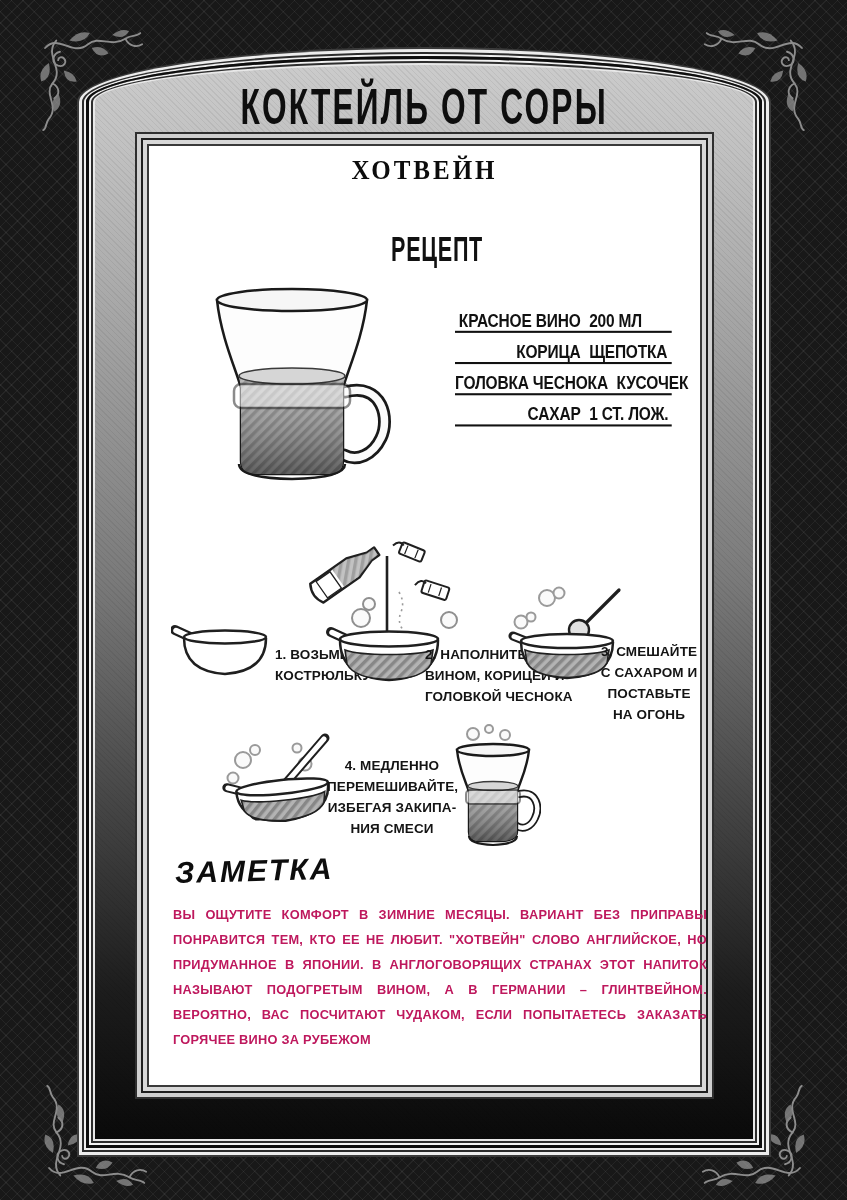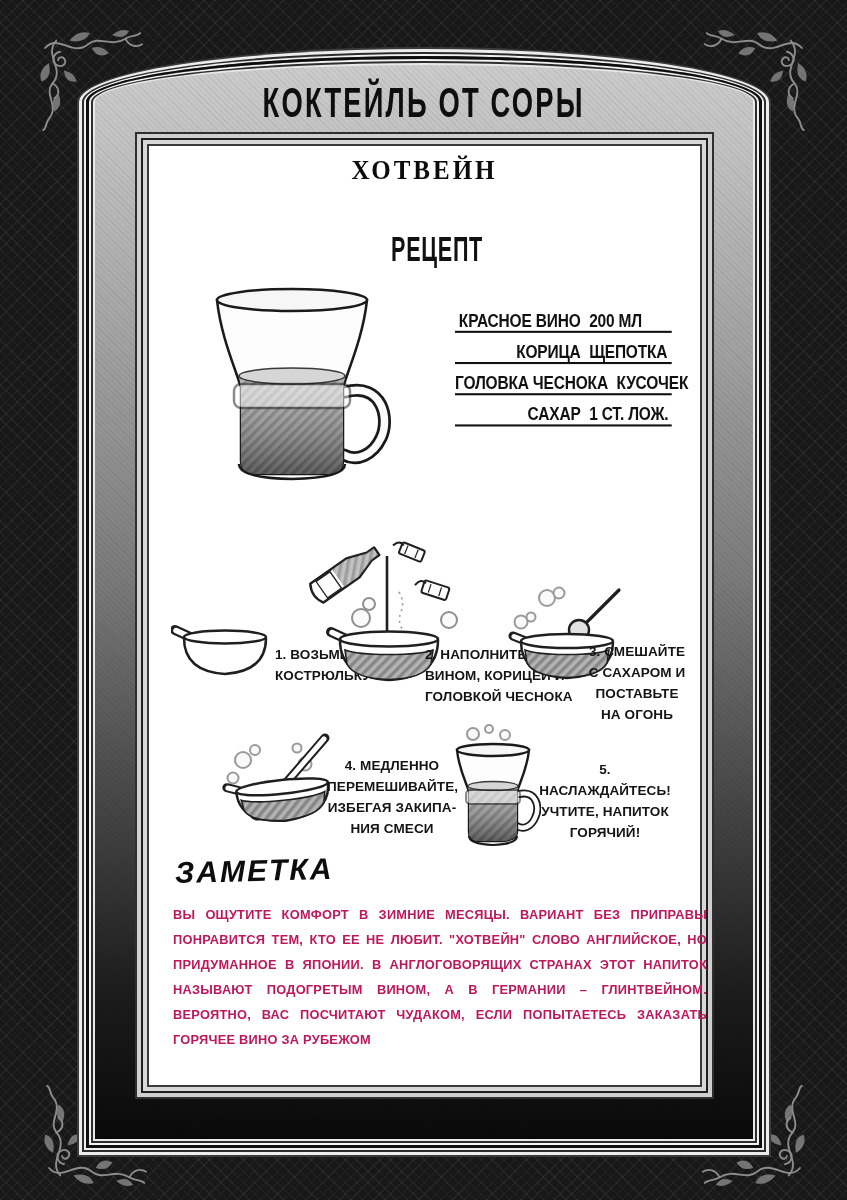--- a/index.html
+++ b/index.html
@@ -26,21 +26,21 @@
     border:3px solid #0d0d0d;
     background:
       repeating-linear-gradient(45deg, rgba(0,0,0,0.06) 0 1px, transparent 1px 4px),
       linear-gradient(#cccccc 0%, #c0c0c0 9%, #a2a2a2 26%, #7a7a7a 48%, #474747 68%, #1c1c1c 86%, #090909 100%);
     box-shadow:
       0 0 0 2px #f0f0f0, 0 0 0 4px #2c2c2c, 0 0 0 7px #ededed, 0 0 0 9px #3a3a3a,
       inset 0 0 0 2px #f2f2f2, inset 0 0 0 4px #2e2e2e, inset 0 0 0 6px #e8e8e8;
   }
   .header-title {
     position:absolute; left:0; right:0; top:20px; text-align:center;
-    font-weight:bold; font-size:38px; letter-spacing:3px; color:#0e0e0e;
+    font-weight:bold; font-size:44px; letter-spacing:3px; color:#0e0e0e;
     white-space:nowrap;
   }
   .header-title span { display:inline-block; transform:scale(0.72,1.12); transform-origin:center top; }
 
   
   .panel {
     position:absolute; left:141px; top:138px; width:567px; height:955px;
     background:#ffffff; border:2px solid #1f1f1f;
     box-shadow: inset 0 0 0 4px #d8d8d8, inset 0 0 0 6px #3a3a3a,
                 0 0 0 4px #cfcfcf, 0 0 0 6px #2f2f2f;
@@ -284,21 +284,21 @@
       </g>
       <path d="M68,58 q-2,8 0,14" stroke="#9a9a9a" stroke-width="1.5" stroke-dasharray="2 4" fill="none"></path>
       <g transform="translate(4,46)">
         <line x1="2" y1="6" x2="22" y2="14" stroke="#1f1f1f" stroke-width="9" stroke-linecap="round"></line>
         <line x1="3" y1="6.5" x2="21" y2="13.5" stroke="#ffffff" stroke-width="5" stroke-linecap="round"></line>
         <path d="M10,12 C10,32 22,46 56,48 C90,46 102,32 102,12" fill="#ffffff" stroke="#1f1f1f" stroke-width="2.5"></path>
         <path d="M14,20 C30,26 82,26 98,20 L96,33 C90,44 72,47 56,47.5 C40,47 22,44 16,33 Z" fill="url(#ht)" stroke="#1f1f1f" stroke-width="1.6"></path>
         <ellipse cx="56" cy="11" rx="46" ry="7" fill="#ffffff" stroke="#1f1f1f" stroke-width="2.5"></ellipse>
       </g>
     </svg>
-    <div class="step-label ta-c" style="left:436px; top:502px; width:116px;">3. СМЕШАЙТЕ
+    <div class="step-label ta-c" style="left:448px; top:502px; width:116px;">3. СМЕШАЙТЕ
 С САХАРОМ И
 ПОСТАВЬТЕ
 НА ОГОНЬ</div>
 
     <svg class="step-illo" style="left:78px; top:592px;" width="126" height="110" viewBox="0 0 126 110">
       <g fill="#fafafa" stroke="#9a9a9a" stroke-width="2">
         <circle cx="22" cy="28" r="8"></circle>
           <circle cx="34" cy="18" r="5"></circle>
         <circle cx="12" cy="46" r="5.5"></circle>
           <circle cx="84" cy="32" r="6.5"></circle>
@@ -333,21 +333,18 @@
       <path d="M74,70 C92,66 95,84 90,94 C86,103 78,106 72,102" fill="none" stroke="#fdfdfd" stroke-width="4.4" stroke-linecap="round"></path>
 
       <path d="M12,26 C14,46 22,60 24,68 L24,108 Q24,116 32,117 L58,117 Q72,116 72,108 L72,68 C74,60 82,46 84,26 Z" fill="#fdfdfd" stroke="#1a1a1a" stroke-width="2.4"></path>
       <path d="M23,62 L24,68 L24,108 Q24,116 32,117 L58,117 Q72,116 72,108 L72,68 L73,62 Z" fill="url(#ht)"></path>
       <path d="M23,62 L24,68 L24,108 Q24,116 32,117 L58,117 Q72,116 72,108 L72,68 L73,62 Z" fill="url(#liqg)"></path>
       <ellipse cx="48" cy="62" rx="25" ry="4.5" fill="#d6d6d6" stroke="#3a3a3a" stroke-width="1.3"></ellipse>
       <rect x="21" y="66" width="54" height="14" rx="4" fill="#ffffff" opacity="0.5" stroke="#1a1a1a" stroke-width="2"></rect>
       <ellipse cx="48" cy="26" rx="36" ry="6" fill="#f6f6f6" stroke="#1a1a1a" stroke-width="2.4"></ellipse>
       <path d="M24,112 Q24,120 48,121 Q72,120 72,112" fill="none" stroke="#1a1a1a" stroke-width="2.2"></path>
     </svg>
-    <div class="step-label ta-c" style="left:392px; top:620px; width:140px;">5. НАСЛАЖДАЙТЕСЬ!
-УЧТИТЕ, НАПИТОК
-ГОРЯЧИЙ!</div>
 
     <div class="note-heading">ЗАМЕТКА</div>
     <div class="note-text">ВЫ ОЩУТИТЕ КОМФОРТ В ЗИМНИЕ МЕСЯЦЫ. ВАРИАНТ БЕЗ ПРИПРАВЫ ПОНРАВИТСЯ ТЕМ, КТО ЕЕ НЕ ЛЮБИТ. "ХОТВЕЙН" СЛОВО АНГЛИЙСКОЕ, НО ПРИДУМАННОЕ В ЯПОНИИ. В АНГЛОГОВОРЯЩИХ СТРАНАХ ЭТОТ НАПИТОК НАЗЫВАЮТ ПОДОГРЕТЫМ ВИНОМ, А В ГЕРМАНИИ – ГЛИНТВЕЙНОМ. ВЕРОЯТНО, ВАС ПОСЧИТАЮТ ЧУДАКОМ, ЕСЛИ ПОПЫТАЕТЕСЬ ЗАКАЗАТЬ ГОРЯЧЕЕ ВИНО ЗА РУБЕЖОМ</div>
 
   </div>
 </div>
 
 </body></html>

